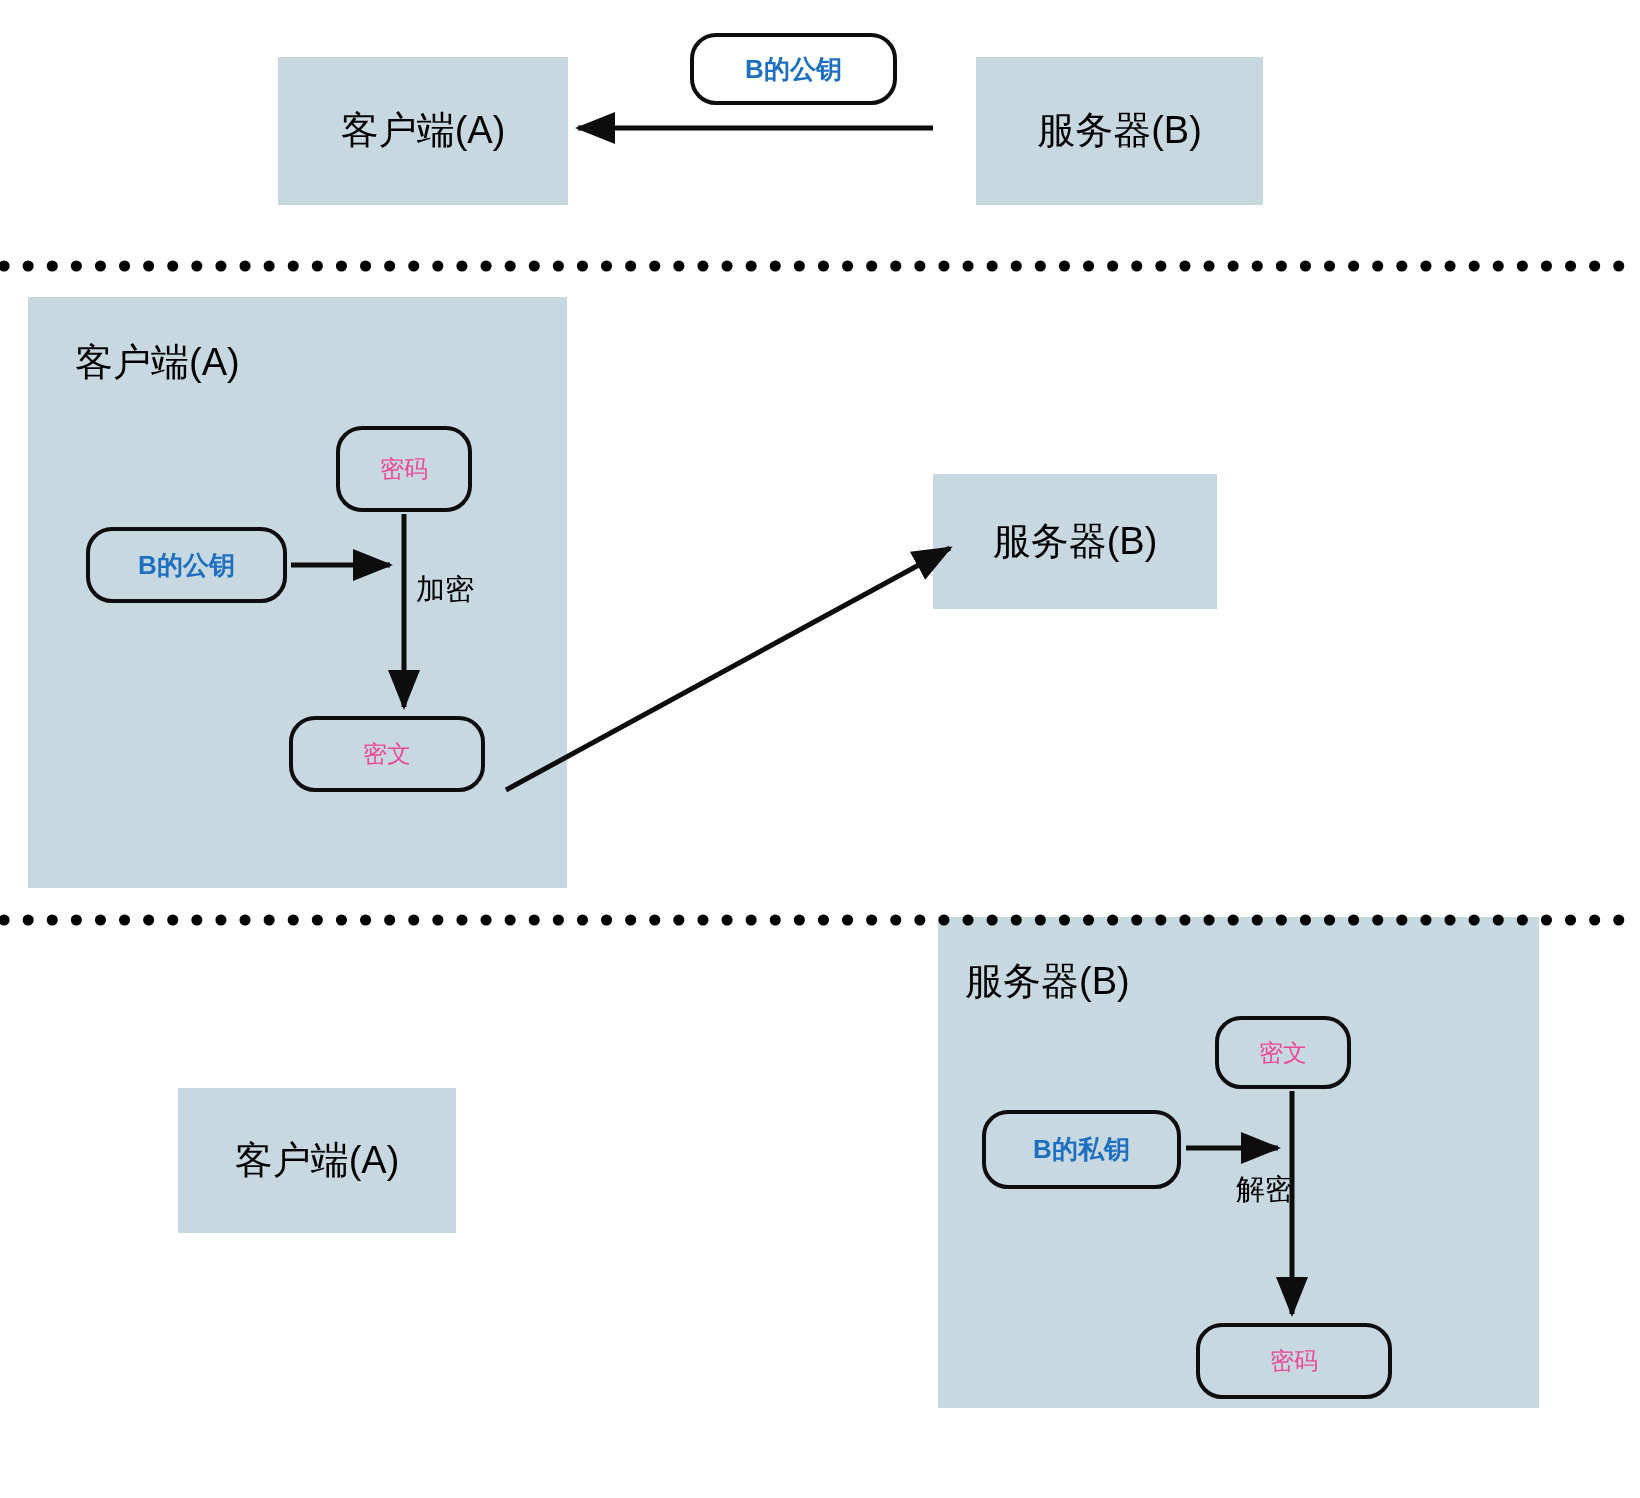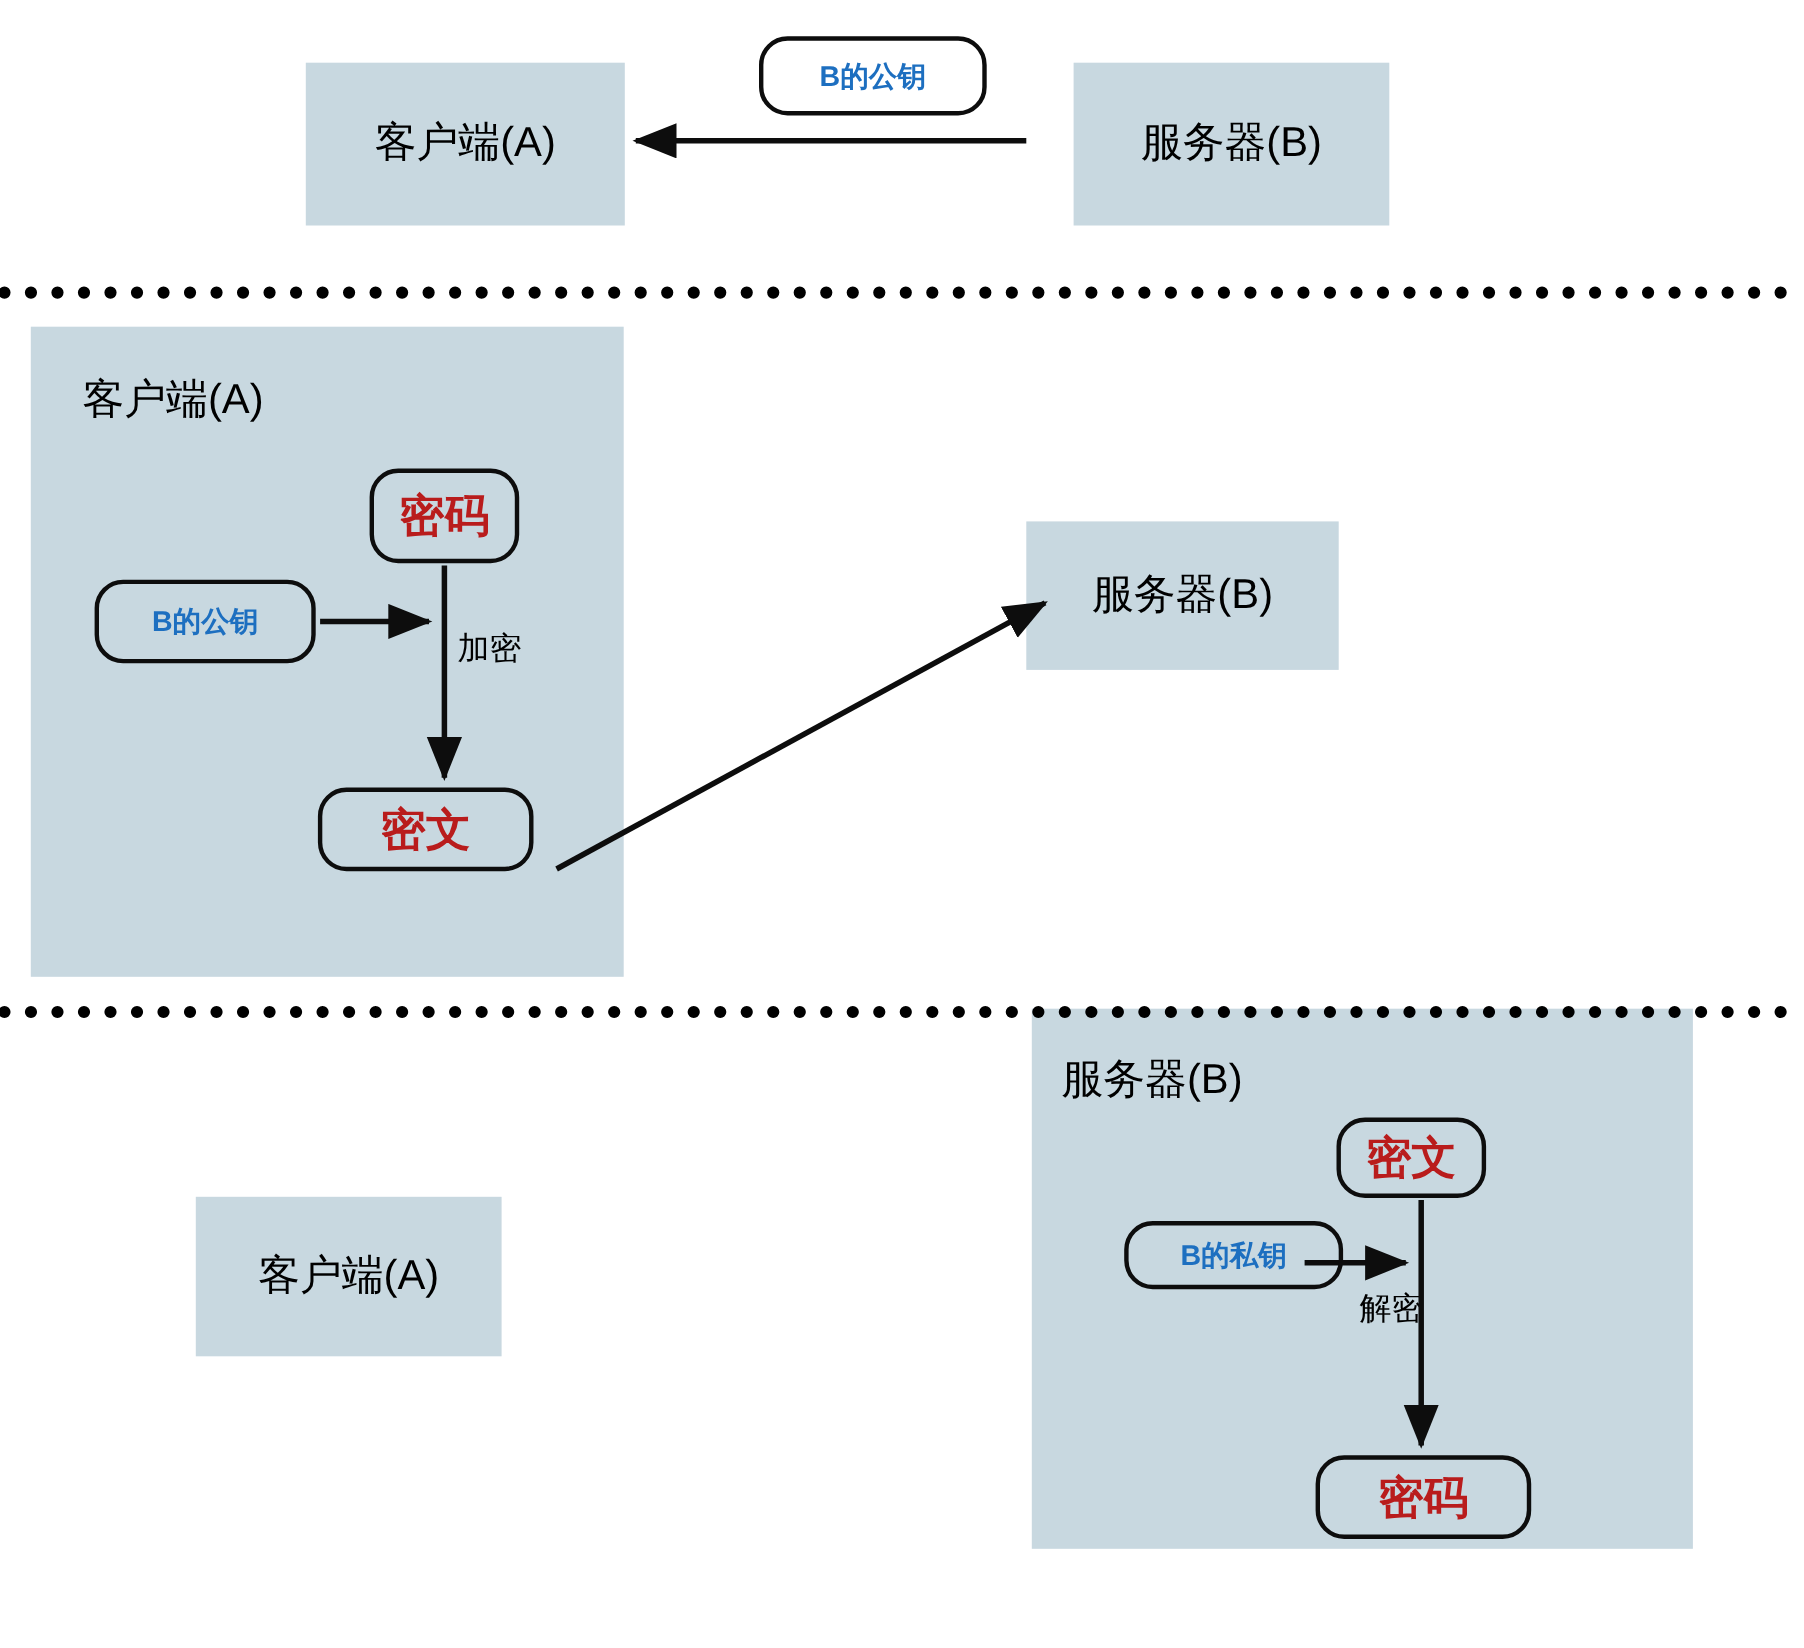--- a/index.html
+++ b/index.html
@@ -53,23 +53,22 @@
     border: 4px solid #0d0d0d;
     border-radius: 26px;
     display: flex;
     align-items: center;
     justify-content: center;
     white-space: nowrap;
   }
   .pill.on-white { background: #ffffff; }
   .pill.on-panel { background: transparent; }
   .pill-text {
-    font-size: 41px;
-    color: #b91c1c;
-    font-weight: bold;
+    font-size: 24px;
+    color: #ec4899;
   }
   .pill-text.key {
     color: #1d6fc0;
     font-weight: bold;
     font-size: 26px;
   }
 
   
   .edge-label {
     font-size: 29px;
@@ -130,21 +129,21 @@
     <span class="actor-label">客户端(A)</span>
   </div>
 
   <div class="abs panel" style="left:938px; top:917px; width:601px; height:491px;"></div>
   <div class="panel-title" style="left:965px; top:956px;">服务器(B)</div>
 
   <div class="abs pill on-panel" style="left:1215px; top:1016px; width:136px; height:73px;">
     <span class="pill-text">密文</span>
   </div>
 
-  <div class="abs pill on-panel" style="left:982px; top:1110px; width:199px; height:62px;margin-left:40px;">
+  <div class="abs pill on-panel" style="left:982px; top:1110px; width:199px; height:79px;">
     <span class="pill-text key">B的私钥</span>
   </div>
 
   <div class="abs edge-label" style="left:1236px; top:1170px;">解密</div>
 
   <div class="abs pill on-panel" style="left:1196px; top:1323px; width:196px; height:76px;">
     <span class="pill-text">密码</span>
   </div>
 
   <svg class="overlay" viewBox="0 0 1640 1498">

